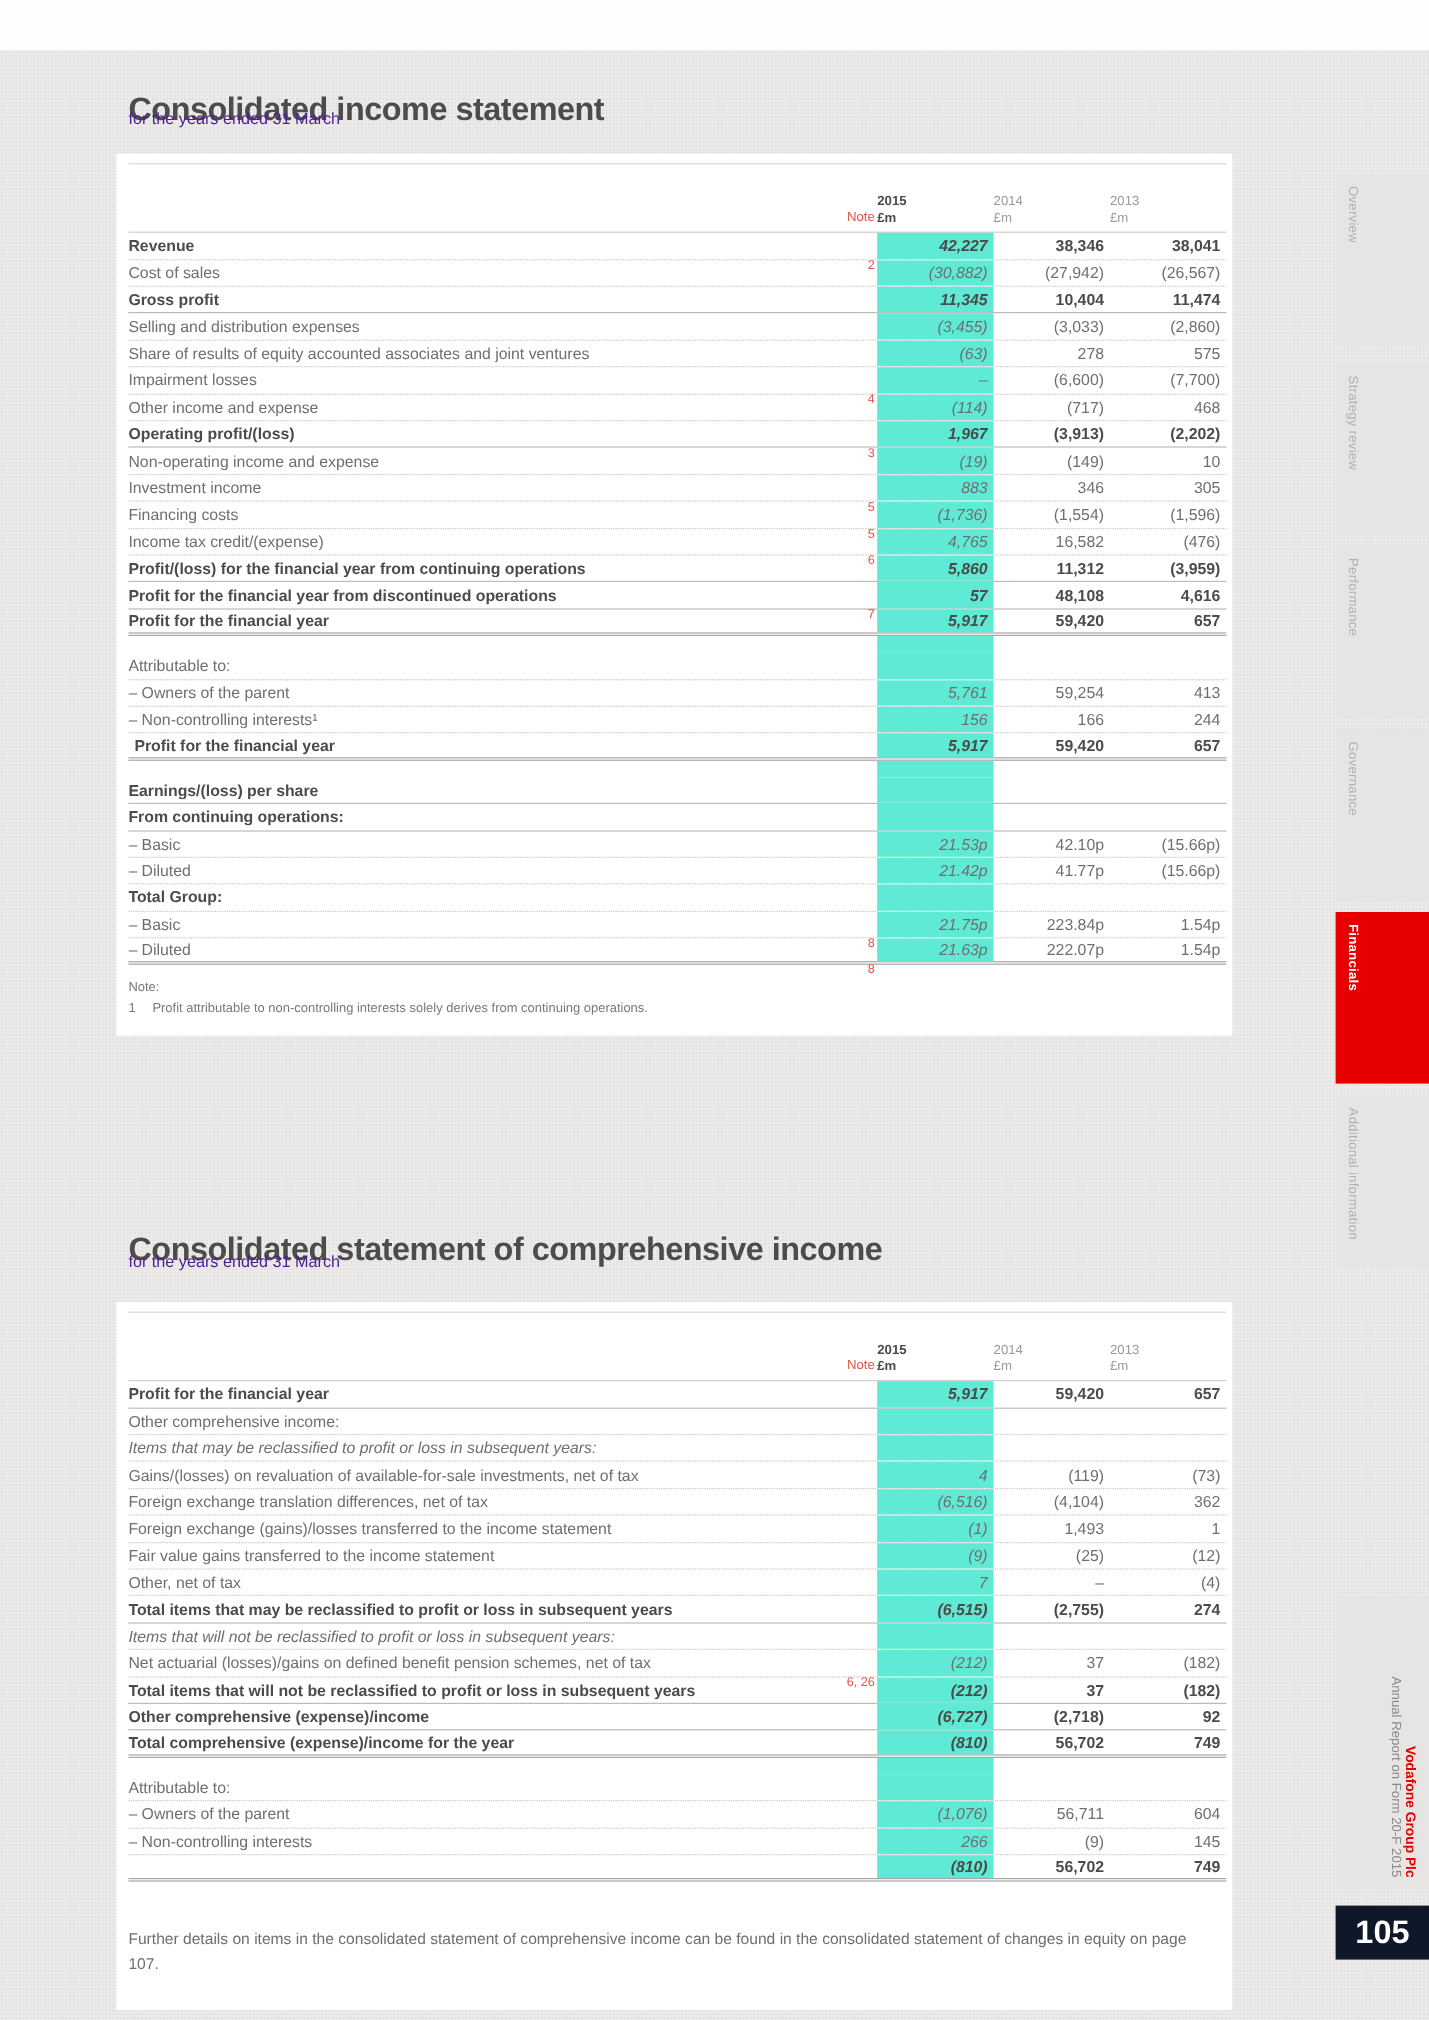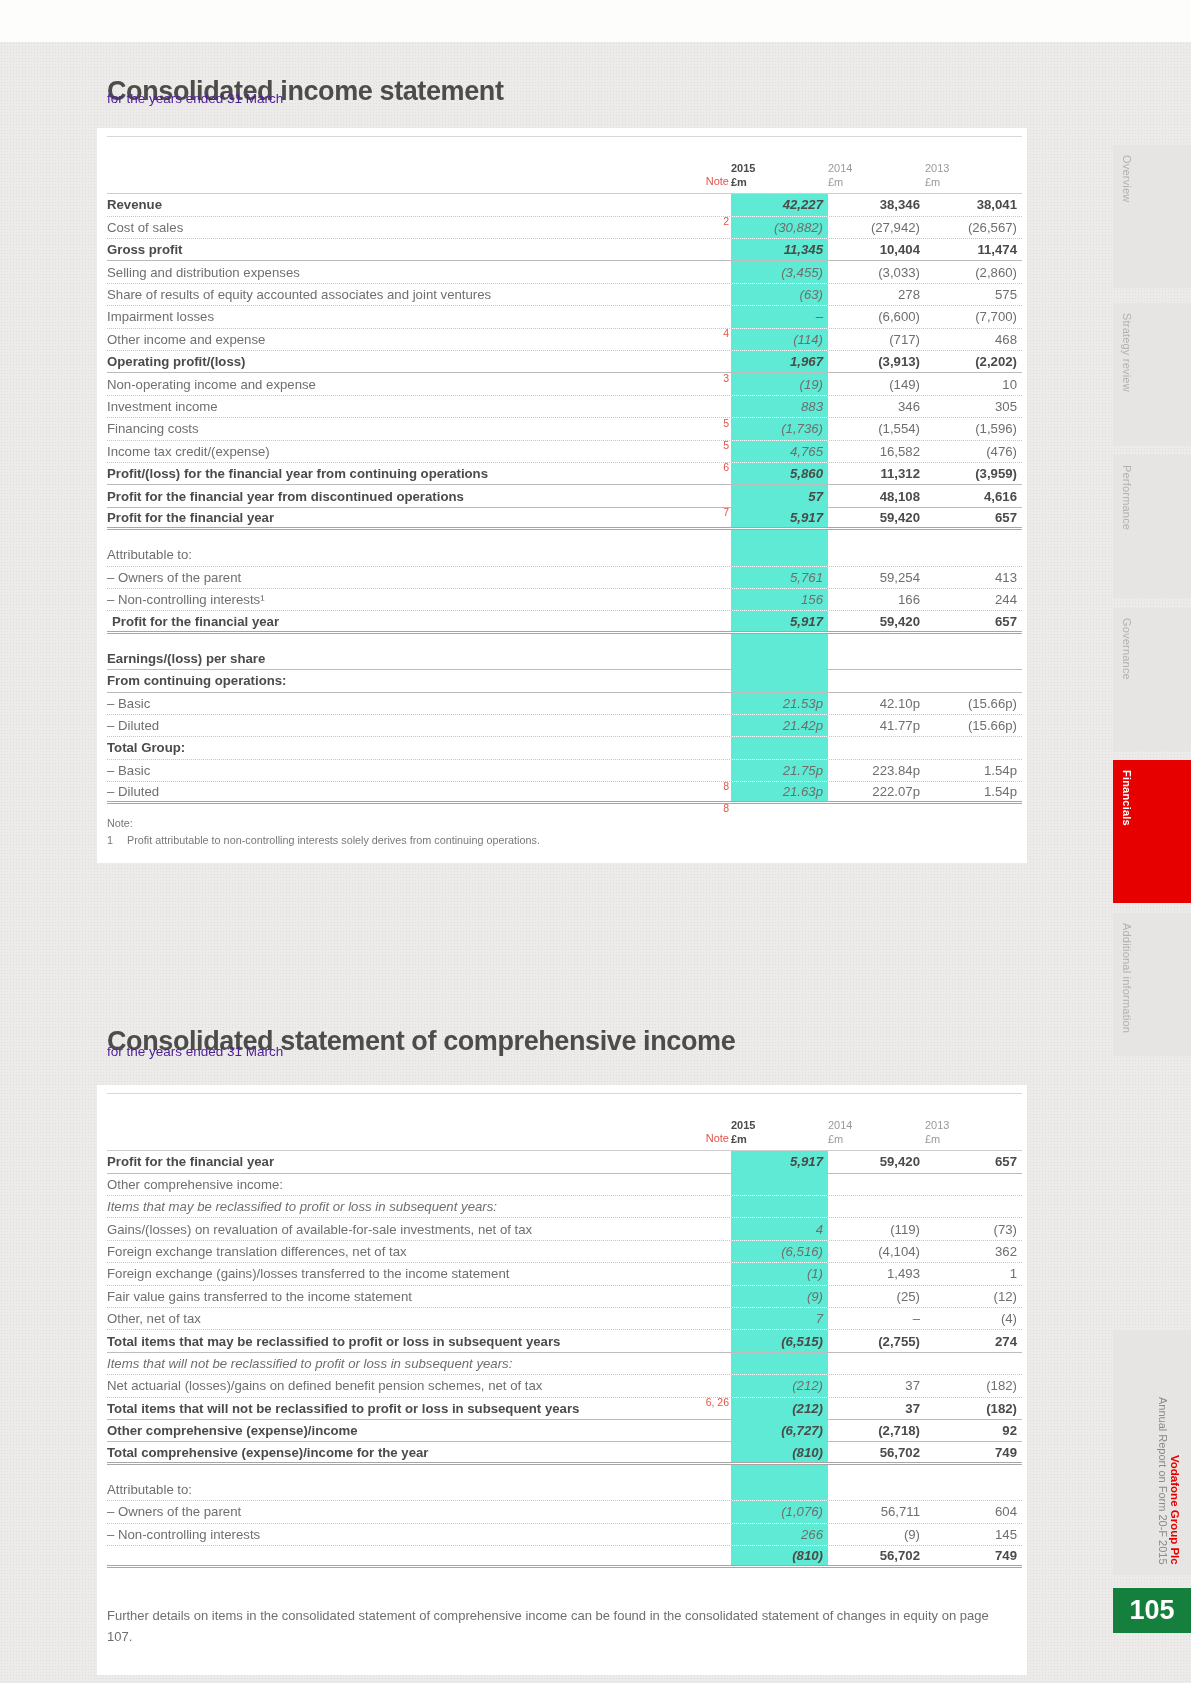--- a/index.html
+++ b/index.html
@@ -59,21 +59,21 @@
   .edge-tab.active { background:#e60000; }
   .edge-tab.active span { color:#fff; font-weight:bold; }
 
   .brand-box { position:absolute; left:1113px; top:1330px; width:78px; height:245px; background:#e6e5e3;
                display:flex; flex-direction:row; justify-content:flex-end; align-items:flex-end;
                padding:0 10px 10px 0; }
   .brand-box span { writing-mode:vertical-rl; display:block; }
   .brand-report { font-size:11px; color:#8b8a88; }
   .brand-company { font-size:11.5px; font-weight:bold; color:#e60000; }
 
-  .page-num { position:absolute; left:1113px; top:1588px; width:78px; height:45px; background:#15803d;
+  .page-num { position:absolute; left:1113px; top:1588px; width:78px; height:45px; background:#0f172a;
               color:#fff; font-size:27px; font-weight:bold; display:flex; align-items:center; justify-content:center; }
 </style>
 </head>
 <body>
 
 <div class="top-strip"></div>
 
 <h1 class="sec-title" id="title1">Consolidated income statement</h1>
 <div class="sec-sub" id="sub1">for the years ended 31 March</div>
 

